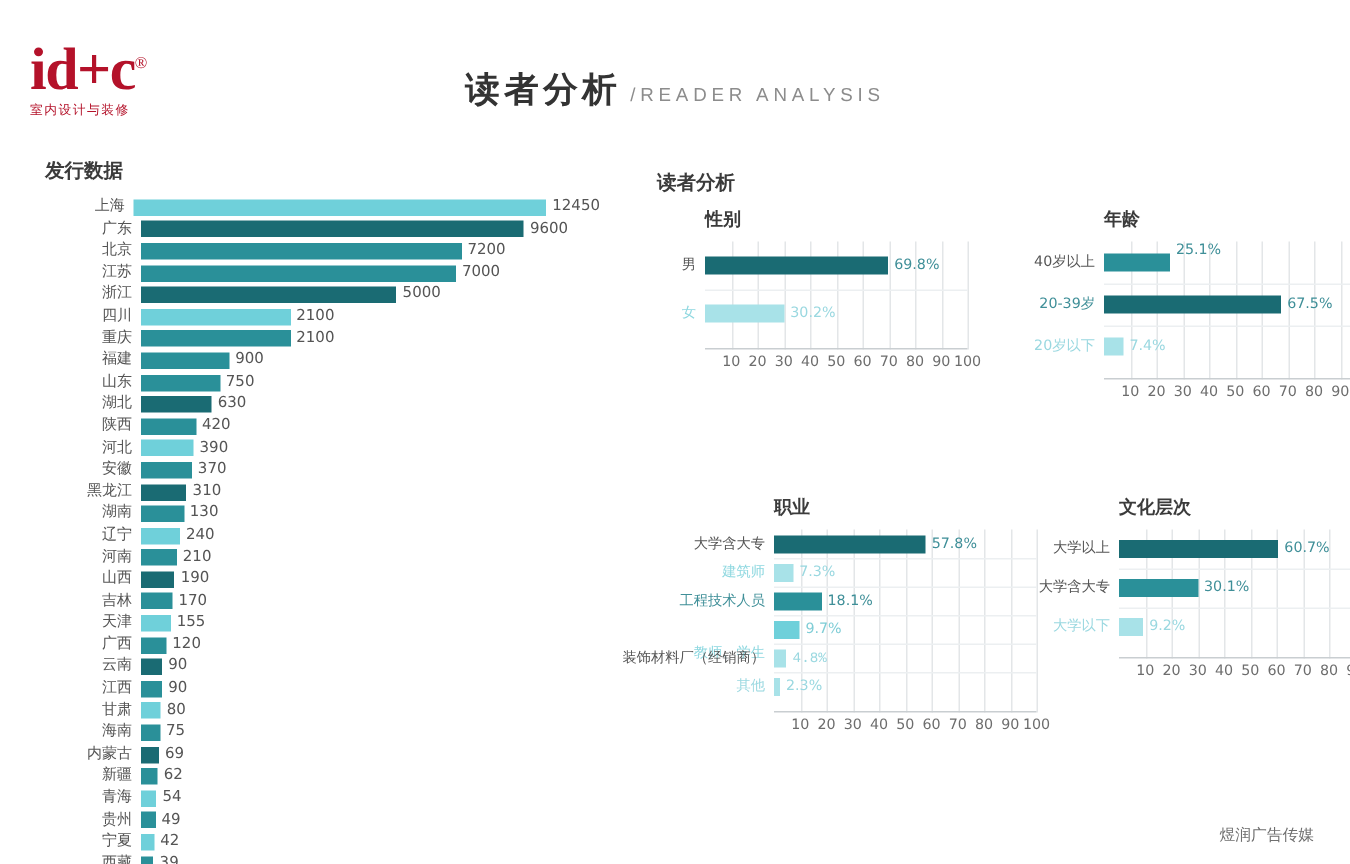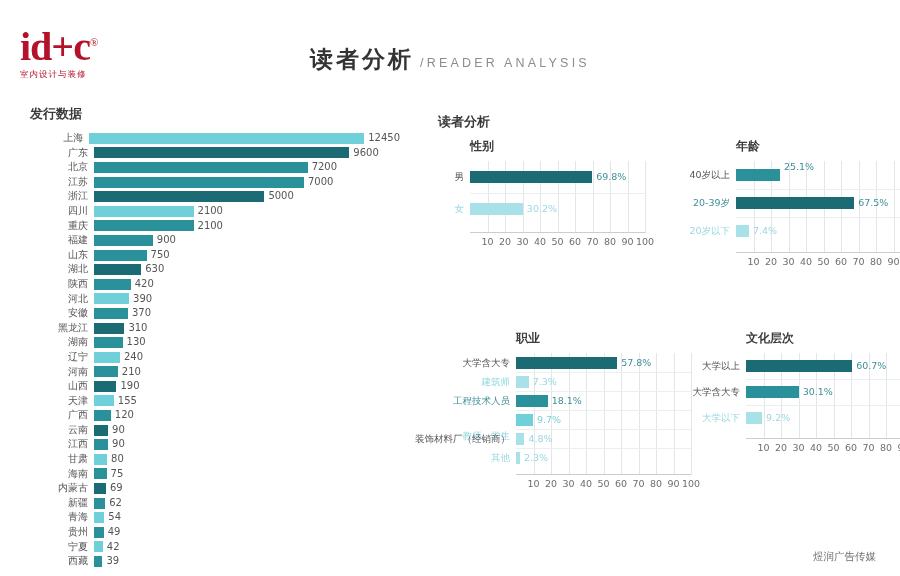--- a/index.html
+++ b/index.html
@@ -185,20 +185,25 @@
       </div>
       <div class="d-row">
         <div class="d-label">河南</div>
         <div class="d-bar" style="width: 23.8722px; background: rgb(42, 144, 153);"></div>
         <div class="d-val">210</div>
       </div>
       <div class="d-row">
         <div class="d-label">山西</div>
         <div class="d-bar" style="width: 22.4359px; background: rgb(26, 107, 115);"></div>
         <div class="d-val">190</div>
+      </div>
+      <div class="d-row">
+        <div class="d-label">吉林</div>
+        <div class="d-bar" style="width: 20.9409px; background: rgb(42, 144, 153);"></div>
+        <div class="d-val">170</div>
       </div>
       <div class="d-row">
         <div class="d-label">天津</div>
         <div class="d-bar" style="width: 19.7752px; background: rgb(111, 208, 218);"></div>
         <div class="d-val">155</div>
       </div>
       <div class="d-row">
         <div class="d-label">广西</div>
         <div class="d-bar" style="width: 16.8736px; background: rgb(42, 144, 153);"></div>
         <div class="d-val">120</div>
@@ -351,21 +356,21 @@
       <div class="m-cat" style="top: 22.5px; right: 175px; color: rgb(143, 216, 224);">建筑师</div>
       <div class="m-val" style="top: 22.5px; left: 12.775px; color: rgb(154, 216, 224);">7.3%</div>
       <div class="m-bar" style="left: 0px; top: 41.5px; width: 31.675px; background: rgb(42, 144, 153);"></div>
       <div class="m-cat" style="top: 41.5px; right: 175px; color: rgb(63, 143, 152);">工程技术人员</div>
       <div class="m-val" style="top: 41.5px; left: 31.675px; color: rgb(63, 143, 152);">18.1%</div>
       <div class="m-bar" style="left: 0px; top: 60.5px; width: 16.975px; background: rgb(111, 208, 218);"></div>
       <div class="m-cat" style="top: 60.5px; right: 175px; color: rgb(143, 216, 224); margin-top: 16px;">教师、学生</div>
       <div class="m-val" style="top: 60.5px; left: 16.975px; color: rgb(127, 205, 214);">9.7%</div>
       <div class="m-bar" style="left: 0px; top: 79.5px; width: 8.4px; background: rgb(168, 226, 232);"></div>
       <div class="m-cat" style="top: 79.5px; right: 175px; color: rgb(85, 85, 85);">装饰材料厂（经销商）</div>
-      <div class="m-val" style="top: 79.5px; left: 8.4px; color: rgb(154, 216, 224);">4.8%</div>
+      <div class="m-val" style="top: 79.5px; left: 8.4px; color: rgb(154, 216, 224); font-family: Liberation Mono, monospace;">4.8%</div>
       <div class="m-bar" style="left: 0px; top: 98.5px; width: 4.025px; background: rgb(168, 226, 232);"></div>
       <div class="m-cat" style="top: 98.5px; right: 175px; color: rgb(154, 216, 224);">其他</div>
       <div class="m-val" style="top: 98.5px; left: 4.025px; color: rgb(154, 216, 224);">2.3%</div>
       <div class="m-axis" style="top: 121px;"></div>
       <div class="m-tick" style="left: 7.5px; top: 125px;">10</div>
       <div class="m-tick" style="left: 25px; top: 125px;">20</div>
       <div class="m-tick" style="left: 42.5px; top: 125px;">30</div>
       <div class="m-tick" style="left: 60px; top: 125px;">40</div>
       <div class="m-tick" style="left: 77.5px; top: 125px;">50</div>
       <div class="m-tick" style="left: 95px; top: 125px;">60</div>

